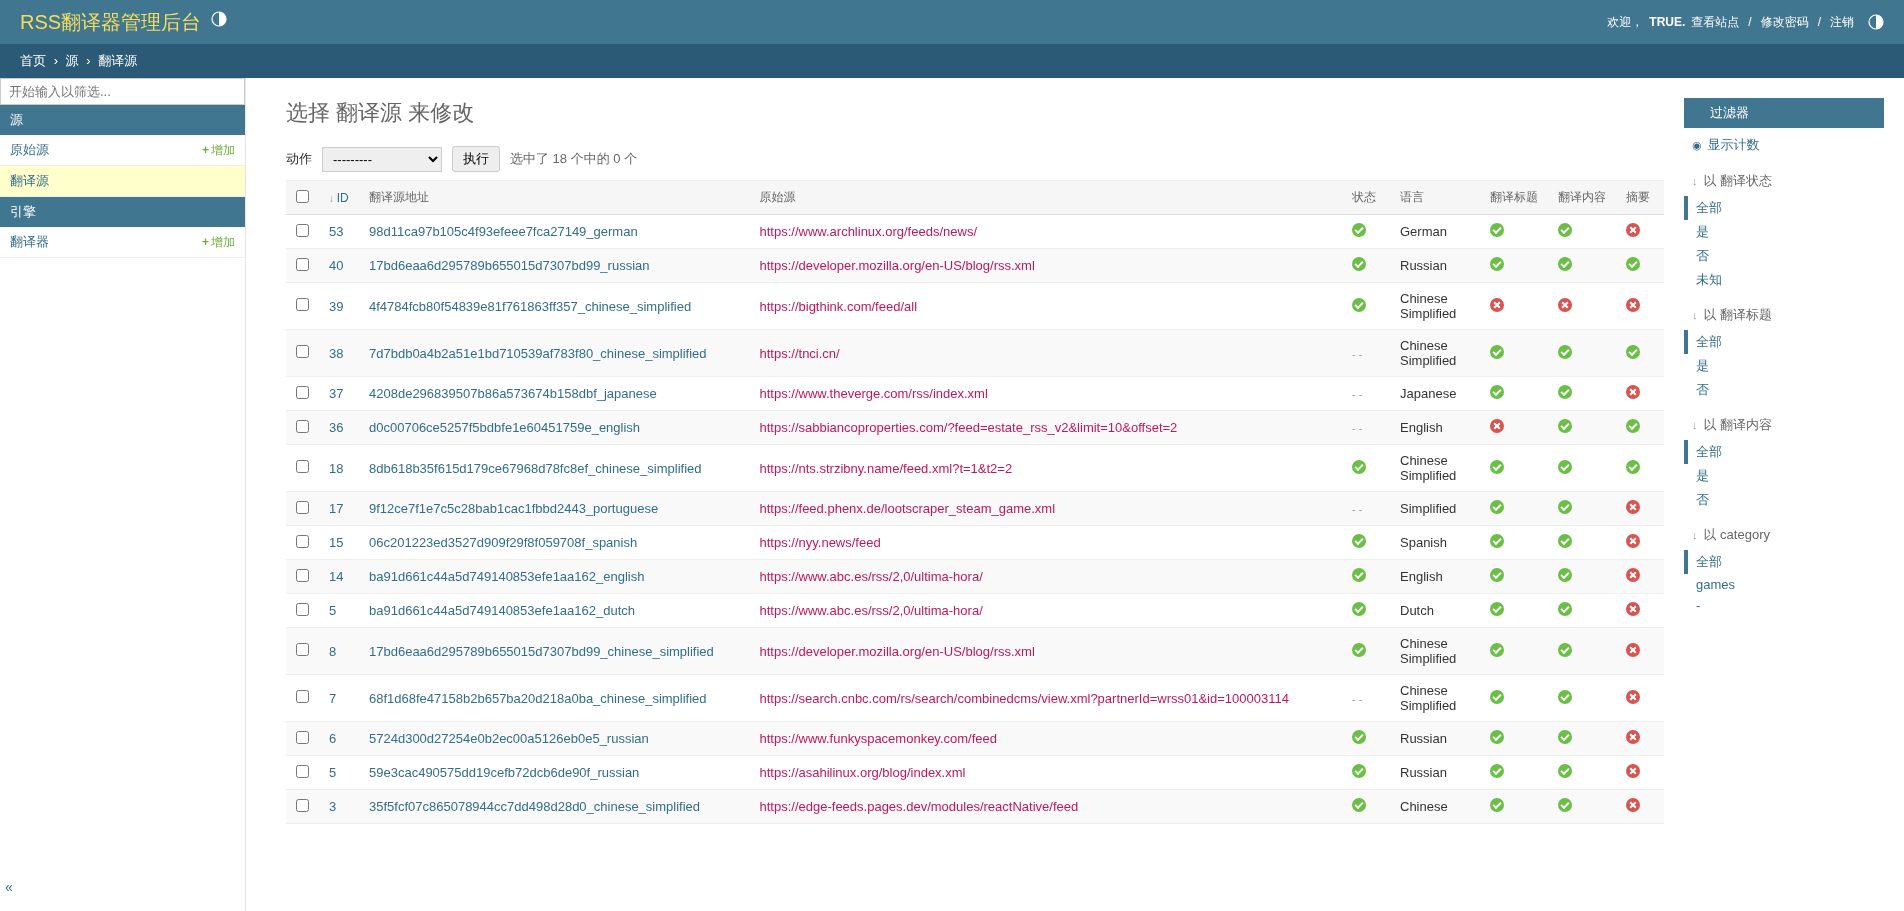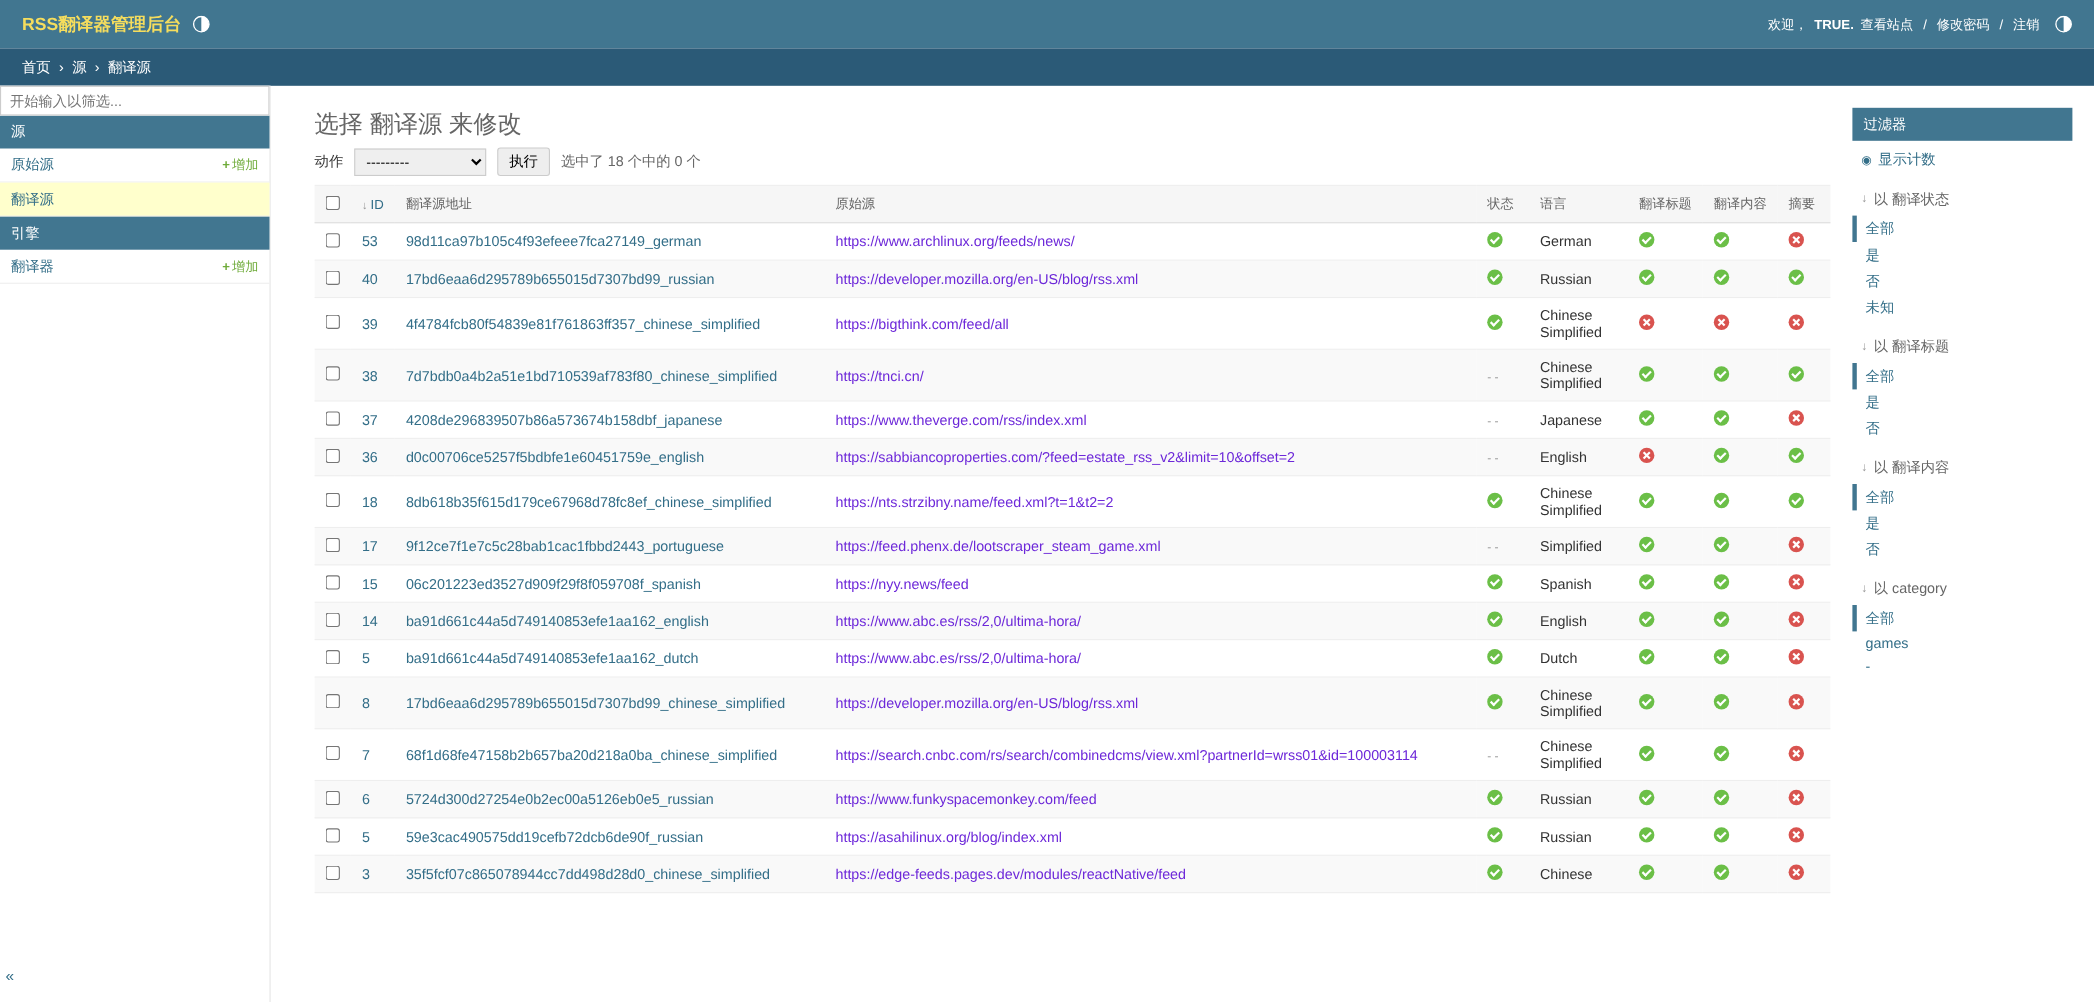--- a/index.html
+++ b/index.html
@@ -1,20 +1,20 @@
 <!DOCTYPE html>
 <html><head>
   <meta charset="utf-8">
   <style>
     * { margin: 0; padding: 0; box-sizing: border-box; }
     body { font-family: "Helvetica Neue", Arial, sans-serif; font-size: 13px; color: #333; background: #fff; }
     a { text-decoration: none; color: #336e88; }
     
     .top-header { background: #417690; color: #fff; height: 44px; display: flex; align-items: center; padding: 0 20px; justify-content: space-between; }
-    .top-header .brand { color: #f5dd5d; font-size: 16px; font-weight: 700; display: flex; align-items: center; gap: 10px; }
+    .top-header .brand { color: #f5dd5d; font-size: 20px; font-weight: 400; display: flex; align-items: flex-start; gap: 10px; }
     .theme-icon { width: 16px; height: 16px; display: inline-block; }
     .top-header .user-tools { font-size: 12px; color: #fff; display: flex; align-items: center; gap: 6px; }
     .top-header .user-tools a { color: #fff; }
     .top-header .user-tools .sep { margin: 0 3px; }
     .top-header .user-tools strong { font-weight: bold; }
     
     .breadcrumb { background: #2b5a77; color: #fff; padding: 8px 20px; font-size: 13px; }
     .breadcrumb a { color: #fff; }
     .breadcrumb .crsep { margin: 0 4px; }
     
@@ -25,21 +25,21 @@
     .side-caption { background: #417690; color: #fff; padding: 6px 10px; font-size: 13px; font-weight: 400; text-transform: none; }
     .side-row { display: flex; justify-content: space-between; align-items: center; padding: 6px 10px; border-bottom: 1px solid #eee; font-size: 13px; }
     .side-row.active { background: #ffffcc; }
     .side-row a.model { color: #336e88; }
     .side-row .add { color: #6fab3a; font-size: 12px; }
     .side-row .add::before { content: "+"; color: #6fab3a; font-weight: bold; margin-right: 2px; }
     .collapse-handle { position: absolute; bottom: 20px; left: 5px; color: #336e88; font-size: 14px; cursor: pointer; }
     
     .main { flex: 1; padding: 20px 0 40px 40px; display: flex; gap: 20px; align-items: flex-start; }
     .content { flex: 1; }
-    h1 { font-size: 22px; font-weight: 300; color: #666; margin-bottom: 6px; }
+    h1 { font-size: 22px; font-weight: 300; color: #666; margin-bottom: 18px; }
     
     .search-bar { display: flex; align-items: center; gap: 10px; margin-bottom: 12px; border: 1px solid #eee; padding: 8px 10px; border-radius: 4px; background: #f8f8f8; }
     .search-bar .mag { color: #888; font-size: 15px; }
     .search-bar input[type=text] { border: 1px solid #ccc; padding: 4px 8px; width: 230px; font-size: 13px; }
     .search-bar button { background: #eee; border: 1px solid #ccc; padding: 4px 12px; font-size: 13px; cursor: pointer; border-radius: 3px; }
     
     .action-row { display: flex; align-items: center; gap: 10px; margin-bottom: 8px; font-size: 13px; }
     .action-row select { border: 1px solid #ccc; padding: 3px 6px; font-size: 13px; width: 120px; }
     .action-row button { background: #eee; border: 1px solid #ccc; padding: 3px 10px; font-size: 13px; cursor: pointer; border-radius: 3px; }
     .action-row .count { color: #666; }
@@ -49,34 +49,34 @@
     table.results thead th.sorted { color: #336e88; }
     table.results thead th.sorted::before { content: "↓ "; color: #999; font-size: 10px; }
     table.results tbody tr { border-bottom: 1px solid #eee; }
     table.results tbody tr:nth-child(odd) { background: #fff; }
     table.results tbody tr:nth-child(even) { background: #f9f9f9; }
     table.results td { padding: 8px 10px; font-size: 13px; vertical-align: middle; }
     table.results td.check { width: 24px; }
     table.results td.idcol { width: 40px; }
     table.results td.idcol a, table.results td.addr a { color: #336e88; }
     table.results td.addr { max-width: 290px; word-break: break-all; }
-    table.results td.origin { color: #6d28d9; max-width: 440px; word-break: break-all; }
+    table.results td.origin { color: #be185d; max-width: 440px; word-break: break-all; }
     table.results td.lang { white-space: normal; width: 90px; }
     table.results td.iconcell { width: 48px; text-align: left; }
     .ico-yes, .ico-no, .ico-dash { display: inline-block; width: 14px; height: 14px; border-radius: 50%; }
     .ico-yes { background: #6bbf47; position: relative; }
     .ico-yes::after { content: ""; position: absolute; left: 3px; top: 4px; width: 6px; height: 3px; border-left: 2px solid #fff; border-bottom: 2px solid #fff; transform: rotate(-45deg); }
     .ico-no { background: #d9534f; position: relative; }
     .ico-no::before, .ico-no::after { content: ""; position: absolute; left: 6px; top: 3px; width: 2px; height: 8px; background: #fff; }
     .ico-no::before { transform: rotate(45deg); }
     .ico-no::after { transform: rotate(-45deg); }
     .ico-dash { background: transparent; width: auto; height: auto; color: #999; font-size: 11px; }
     
     .filter-panel { width: 200px; margin-right: 20px; flex-shrink: 0; }
-    .filter-caption { background: #417690; color: #fff; padding: 6px 10px; font-size: 13px; border-radius: 0; }
+    .filter-caption { background: #417690; color: #fff; padding: 6px 26px; font-size: 13px; border-radius: 0; }
     .filter-block { margin-top: 8px; }
     .filter-title { font-size: 13px; color: #666; padding: 6px 8px; display: flex; align-items: center; gap: 6px; }
     .filter-title::before { content: "↓"; font-size: 11px; color: #999; }
     .filter-list li { list-style: none; padding: 3px 8px; font-size: 13px; color: #336e88; cursor: pointer; border-left: 4px solid transparent; }
     .filter-list li.selected { border-left-color: #417690; color: #336e88; }
     .toggle-counts { padding: 8px 8px 4px; font-size: 13px; color: #336e88; display: flex; align-items: center; gap: 6px; }
     .toggle-counts::before { content: "◉"; color: #336e88; font-size: 11px; }
   </style>
 </head>
 <body>

